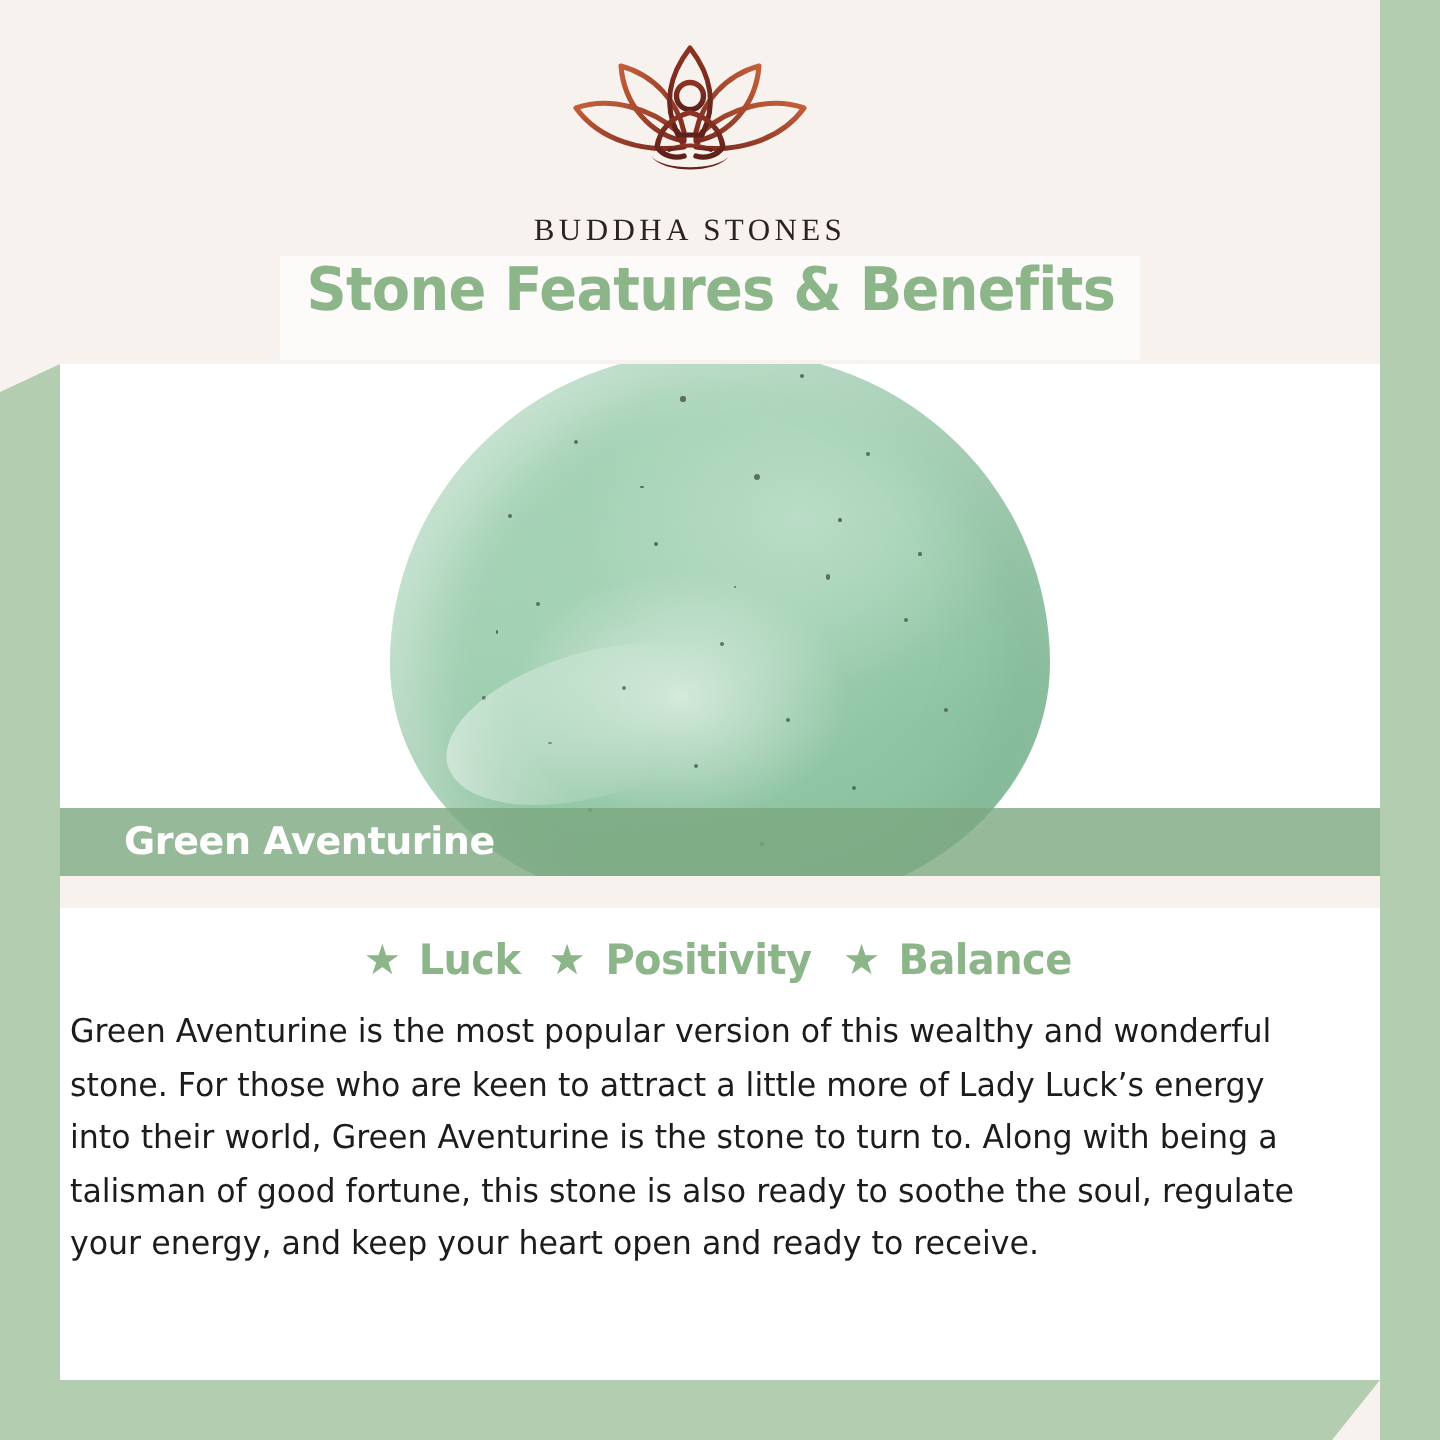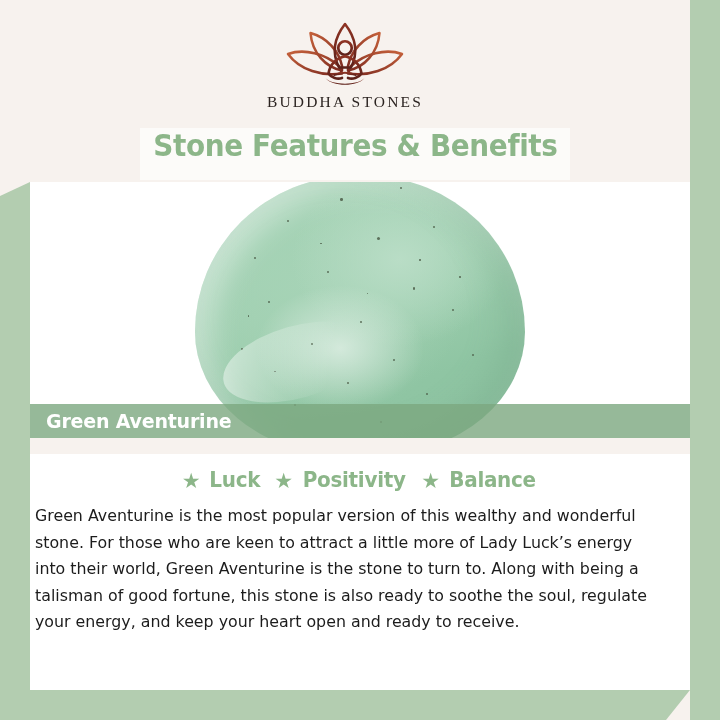--- a/index.html
+++ b/index.html
@@ -62,21 +62,21 @@
     display: flex;
     flex-direction: column;
     align-items: center;
   }
   .logo-mark {
     width: 150px;
     height: 72px;
     display: block;
   }
   .logo-text {
-    margin-top: 3px;
+    margin-top: 17px;
     font-family: "Liberation Serif", serif;
     font-size: 15.5px;
     letter-spacing: 2.2px;
     color: #2b2320;
     white-space: nowrap;
   }
 
   
   .title-band {
     position: absolute;
@@ -158,21 +158,21 @@
     position: absolute;
     left: 30px;
     top: 404px;
     width: 660px;
     height: 34px;
     background: rgba(124,167,128,0.80);
     display: flex;
     align-items: center;
   }
   .name-text {
-    margin-left: 16px;
+    margin-left: 32px;
     font-family: "DejaVu Sans", sans-serif;
     font-weight: bold;
     font-size: 19px;
     color: #ffffff;
     letter-spacing: -0.2px;
     white-space: nowrap;
   }
 
   
   .divider {

